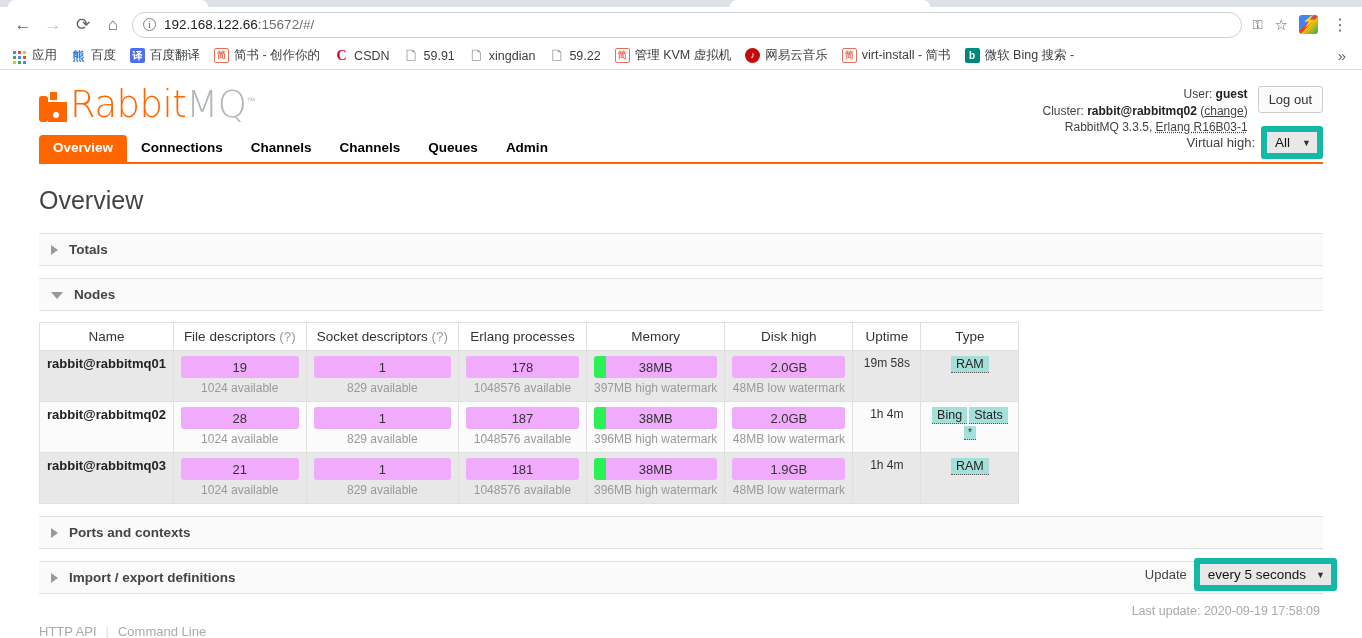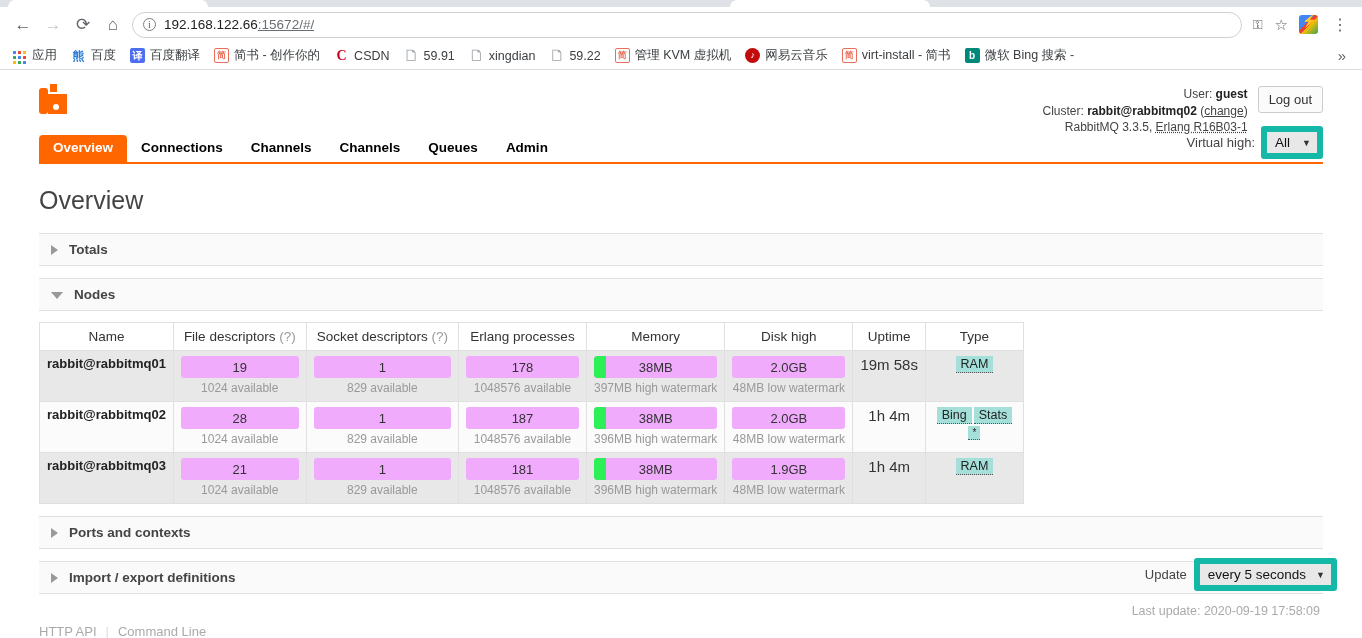--- a/index.html
+++ b/index.html
@@ -44,21 +44,21 @@
   .info-circle {
     width: 13px; height: 13px; border: 1.3px solid #7a7f85; border-radius: 50%;
     display: flex; align-items: center; justify-content: center;
     font-size: 10px; color: #5f6368; flex: none; margin-right: 8px;
     font-family: "Liberation Serif", serif; line-height: 1;
   }
   .url-text {
     font-size: 13.5px; color: #202124; white-space: nowrap;
     overflow: hidden; text-overflow: ellipsis;
   }
-  .url-text .dim { color: #6a6f74; text-decoration: underline; }
+  .url-text .dim { color: #6a6f74; }
   .omni-right { display: flex; align-items: center; gap: 2px; flex: none; }
   .key-icon { font-size: 13px; color: #5f6368; padding: 0 5px; }
   .star-icon { font-size: 15px; color: #5f6368; padding: 0 5px; }
   .ext-icon {
     width: 19px; height: 19px; border-radius: 3px; margin: 0 6px 0 4px;
     background: linear-gradient(135deg, #4285f4 0%, #4285f4 40%, #ea4335 40%, #ea4335 55%, #fbbc05 55%, #34a853 100%);
     position: relative; overflow: hidden;
   }
   .ext-icon::after {
     content: "⚡"; position: absolute; left: 3px; top: -1px;
@@ -207,21 +207,21 @@
     border: 1px solid #e0e0e0; padding: 5px 7px 6px 7px;
     vertical-align: top; text-align: center;
   }
   tr.rowA td { background: #e8e8e8; }
   tr.rowB td { background: #fbfbfb; }
   td.name-cell {
     font-weight: bold; font-size: 13px; color: #222;
     text-align: left; padding: 8px 9px; white-space: nowrap;
     vertical-align: middle;
   }
-  td.plain { vertical-align: middle; font-size: 15px; color: #333; white-space: nowrap; }
+  td.plain { vertical-align: middle; font-size: 12px; color: #333; white-space: nowrap; }
   td.uptime { text-align: right; padding-right: 14px; }
   td.type-cell { vertical-align: middle; }
 
   .bar {
     position: relative; height: 22px; border-radius: 3px;
     background: #f0abfc; overflow: hidden;
     display: flex; align-items: center; justify-content: center;
   }
   .bar .fill {
     position: absolute; left: 0; top: 0; bottom: 0;
@@ -356,20 +356,21 @@
   <div class="page-inner">
 
     <div class="mq-header">
       <div class="logo">
         <div class="logo-mark">
           <div class="bar"></div>
             <div class="ear"></div>
             <div class="head"></div>
             <div class="eye"></div>
         </div>
+        <div class="logo-text"><span class="rab">Rabbit</span><span class="mq">MQ</span><span class="logo-tm">™</span></div>
       </div>
 
       <div class="user-box">
         <div class="user-lines">
           <div>
             <span>User:</span>
             <b>guest</b>
           </div>
           <div>
             <span>Cluster:</span>

